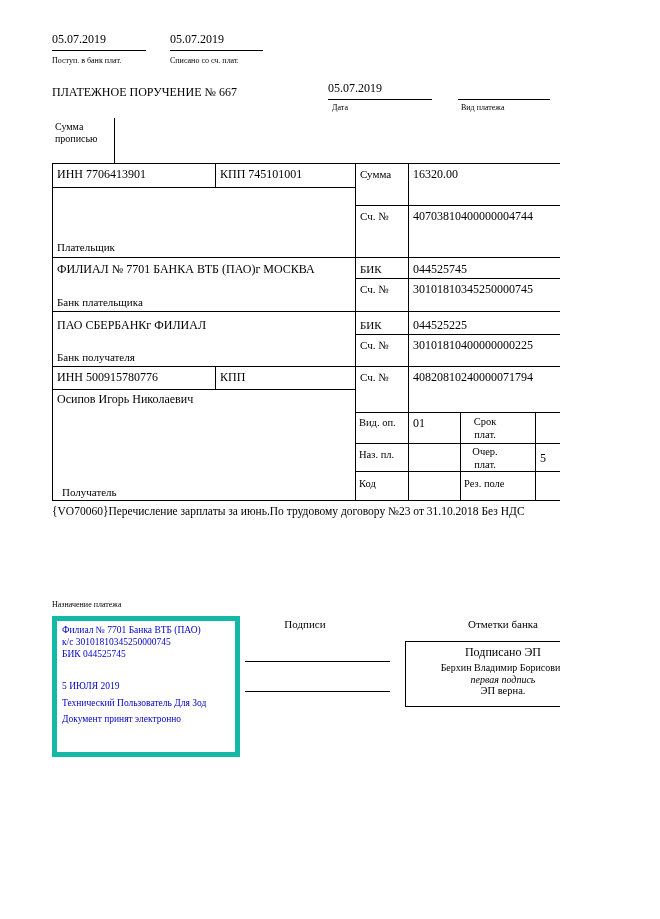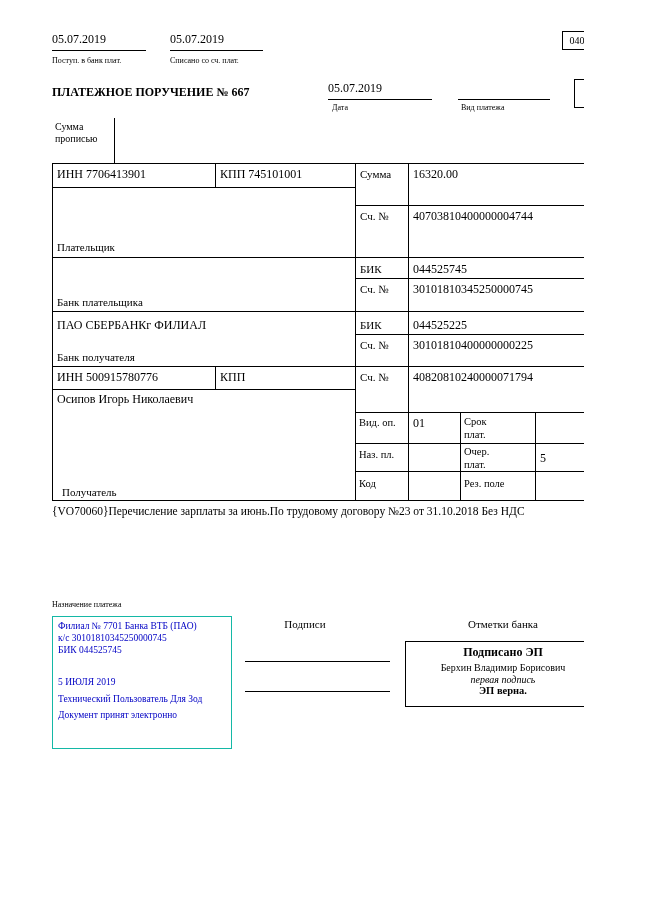--- a/index.html
+++ b/index.html
@@ -1,31 +1,31 @@
 <!DOCTYPE html>
 <html><head>
 <meta charset="utf-8">
 <style>
   html,body{margin:0;padding:0;background:#fff;}
   .page{position:relative;width:560px;height:919px;background:#ffffff;
-        font-family:"Liberation Serif", serif;color:#000;overflow:hidden;padding-left:24px;}
+        font-family:"Liberation Serif", serif;color:#000;overflow:hidden;}
   .abs{position:absolute;}
   .hl{position:absolute;height:1px;background:#000;}
   .vl{position:absolute;width:1px;background:#000;}
   .fs8{font-size:8px;line-height:9px;}
   .fs10{font-size:10px;}
   .fs11{font-size:11px;}
   .fs12{font-size:12px;}
-  .b{font-weight:bold;}
+  .b{font-weight:normal;}
   .i{font-style:italic;text-align:center;}
   .c{text-align:center;}
   .uline{border-bottom:1px solid #000;}
   .box{border:1px solid #000;}
-  .blue-stamp{border:1px solid #14b8a6;color:#0000c4;font-size:9.5px;line-height:12px;}
-  .sub{font-size:10.5px;line-height:12.5px;}
+  .blue-stamp{border:5px solid #14b8a6;color:#0000c4;font-size:9.5px;line-height:12px;}
+  .sub{font-size:10.5px;line-height:12.5px;text-align:center;}
 </style>
 </head>
 <body>
 
 <div class="page">
 
   <div class="abs fs12 uline" style="left:52px;top:32px;width:94px;height:18px"><span>05.07.2019</span></div>
   <div class="abs fs12 uline" style="left:170px;top:32px;width:93px;height:18px"><span>05.07.2019</span></div>
   <div class="abs fs8" style="left:52px;top:56px">Поступ. в банк плат.</div>
   <div class="abs fs8" style="left:170px;top:56px">Списано со сч. плат.</div>
@@ -64,20 +64,21 @@
   <div class="vl" style="left:608px;top:163px;height:337px"></div>
 
   <div class="abs fs12" style="left:57px;top:167px">ИНН 7706413901</div>
   <div class="abs fs12" style="left:220px;top:167px">КПП 745101001</div>
   <div class="abs fs11" style="left:360px;top:168px">Сумма</div>
   <div class="abs fs12" style="left:413px;top:167px">16320.00</div>
   <div class="abs fs11" style="left:360px;top:210px">Сч. №</div>
   <div class="abs fs12" style="left:413px;top:209px">40703810400000004744</div>
   <div class="abs fs11" style="left:57px;top:241px">Плательщик</div>
 
+  <div class="abs fs12" style="left:57px;top:262px">ФИЛИАЛ № 7701 БАНКА ВТБ (ПАО)г МОСКВА</div>
   <div class="abs fs11" style="left:360px;top:263px">БИК</div>
   <div class="abs fs12" style="left:413px;top:262px">044525745</div>
   <div class="abs fs11" style="left:360px;top:283px">Сч. №</div>
   <div class="abs fs12" style="left:413px;top:282px">30101810345250000745</div>
   <div class="abs fs11" style="left:57px;top:296px">Банк плательщика</div>
 
   <div class="abs fs12" style="left:57px;top:318px">ПАО СБЕРБАНКг ФИЛИАЛ</div>
   <div class="abs fs11" style="left:360px;top:319px">БИК</div>
   <div class="abs fs12" style="left:413px;top:318px">044525225</div>
   <div class="abs fs11" style="left:360px;top:339px">Сч. №</div>

